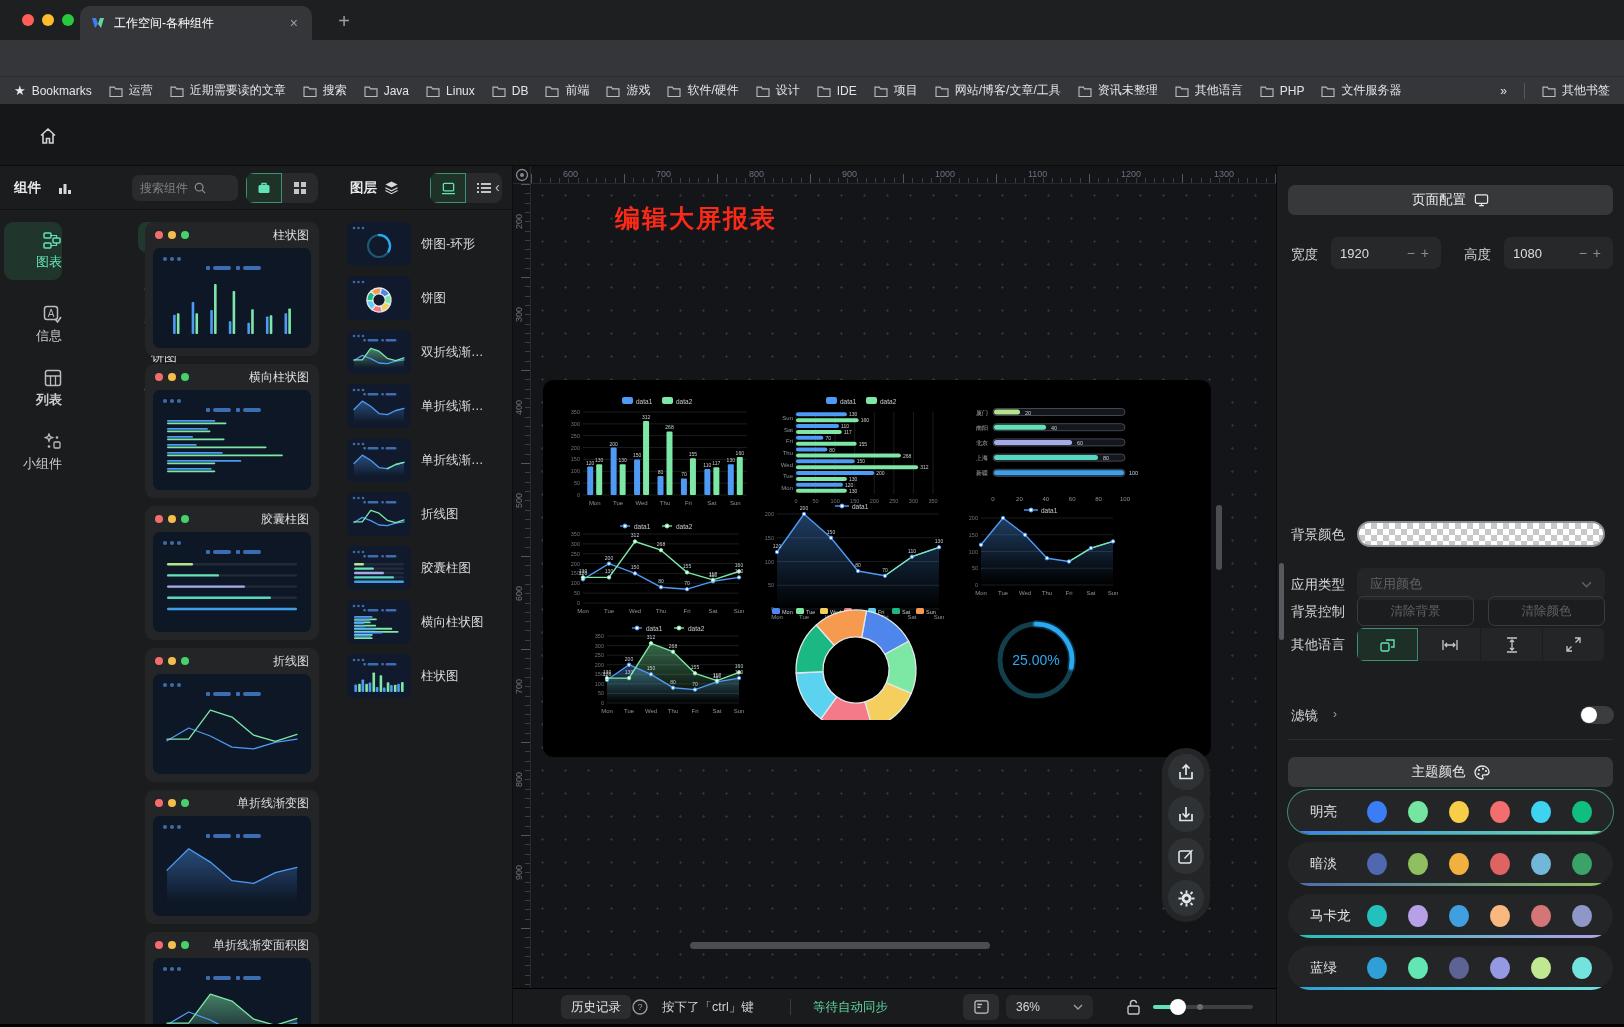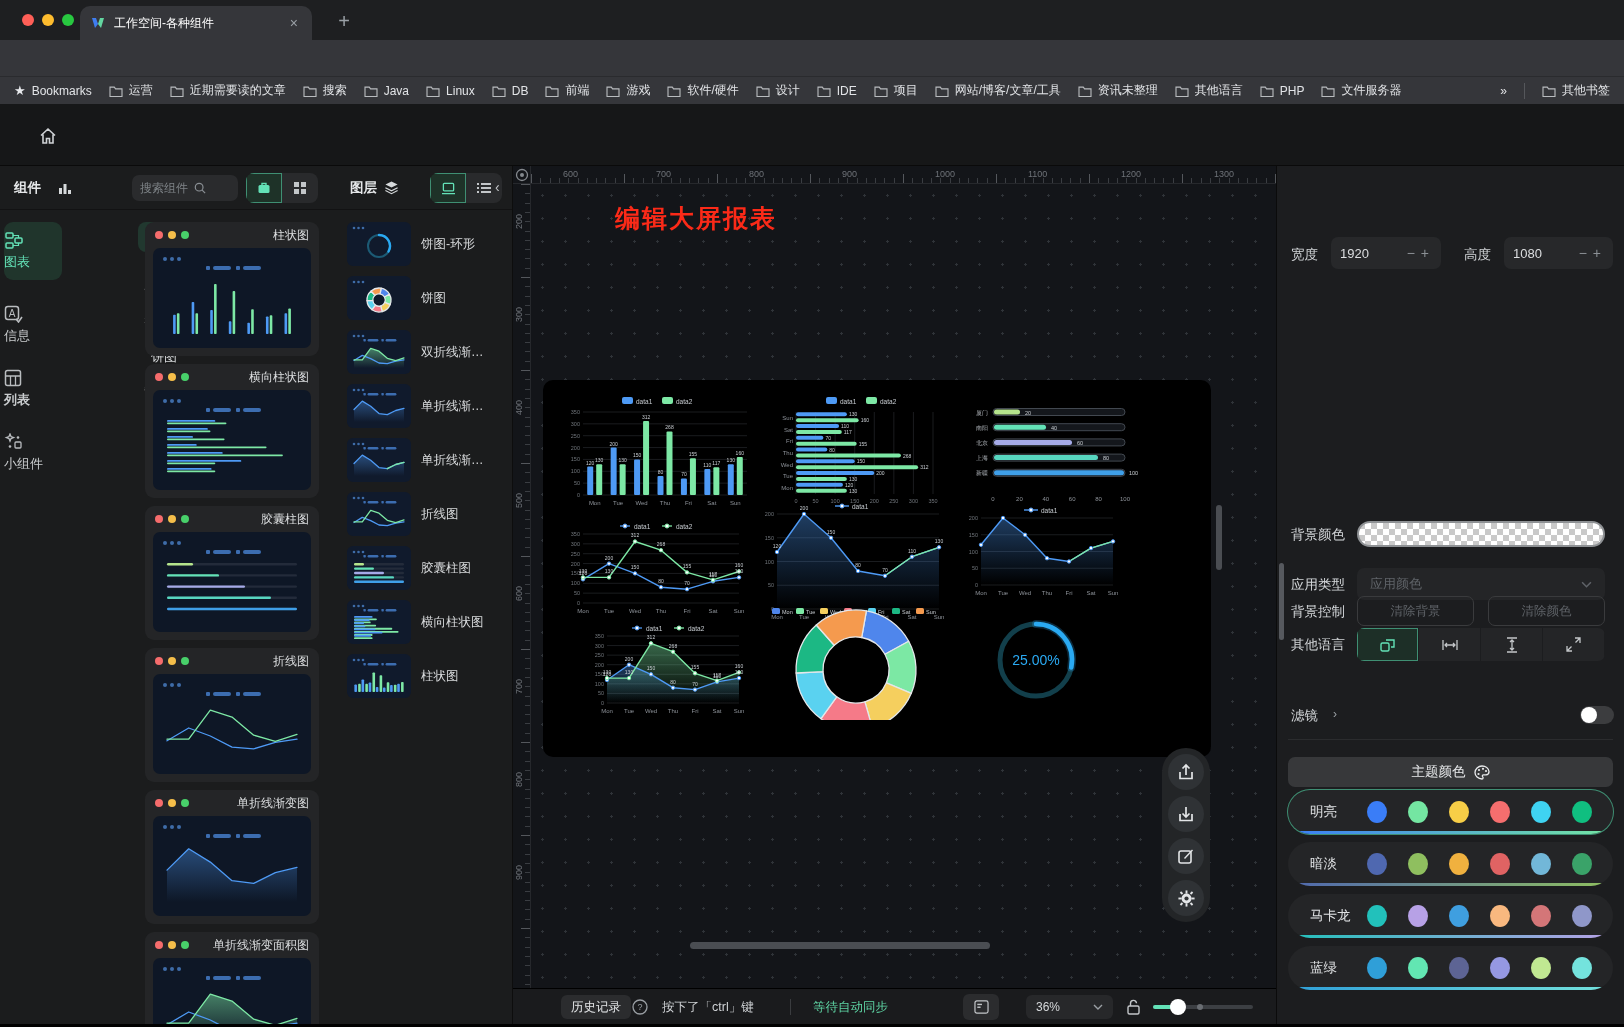--- a/index.html
+++ b/index.html
@@ -53,21 +53,21 @@
   .ptitle { font-size:13.5px; color:#e6e8ea; font-weight:bold; }
   .toggle2 { display:flex; border-radius:8px; overflow:hidden; }
   .tcell { width:36px; height:30px; background:#292a2c; display:flex; align-items:center; justify-content:center; }
   .tcell.on { background:#1e3228; box-shadow:inset 0 0 0 1px #3f8f73; }
 
   .comp-panel { left:0; top:166px; width:392px; height:858px; border-right:1px solid #0d0d0d; }
   .searchbox { left:132px; top:9px; width:106px; height:26px; background:#2a2b2d; border-radius:7px;
     display:flex; align-items:center; padding:0 8px; gap:6px; }
   .searchbox span { color:#7d8286; font-size:12px; }
   .navitem { left:4px; width:58px; height:58px; border-radius:9px; display:flex; flex-direction:column;
-    align-items:flex-start; justify-content:center; gap:4px; color:#c9ccce; font-size:13px; }
+    align-items:flex-end; justify-content:center; gap:4px; color:#c9ccce; font-size:13px; }
   .navitem.on { background:#20352c; color:#63e2b7; }
   .catitem { left:72px; width:52px; height:30px; display:flex; align-items:center; justify-content:center;
     color:#d4d7d9; font-size:13px; border-radius:8px; }
   .catitem.on { background:#21382f; color:#63e2b7; }
   .card { left:12px; width:174px; height:134px; background:#242527; border-radius:9px; overflow:hidden; }
   .card-head { height:26px; display:flex; align-items:center; padding:0 10px; gap:5px; }
   .dot8 { width:8px; height:8px; border-radius:50%; }
   .card-title { margin-left:auto; font-size:12px; color:#dcdee0; }
   .card-thumb { margin:0 8px; height:100px; background:#0e1726; border-radius:7px; }
 
@@ -98,21 +98,21 @@
   .fab .fb { width:36px; height:36px; border-radius:50%; background:#2f3235; display:flex; align-items:center; justify-content:center; }
   .sb-thumb-v { left:703px; top:339px; width:6px; height:65px; background:#4a4d52; border-radius:3px; }
   .sb-thumb-h { left:177px; top:776px; width:300px; height:7px; background:#4a4d52; border-radius:4px; }
   .statusbar { left:0; top:822px; width:763px; height:36px; background:#1a1b1d; border-top:1px solid #000; }
   .sb-item { top:6px; height:24px; display:flex; align-items:center; }
   .histbtn { left:48px; padding:0 10px; background:#2b2c2e; border-radius:6px; font-size:12.5px; color:#e3e5e7; }
   .keyhint { left:149px; font-size:12.5px; color:#cfd2d5; }
   .sb-div { left:277px; top:10px; width:1px; height:16px; background:#3a3c3f; }
   .syncmsg { left:300px; font-size:12.5px; color:#5fd6a5; }
   .panelbtn { left:450px; width:36px; height:26px; top:5px; background:#2b2c2e; border-radius:6px; justify-content:center; }
-  .zoomsel { left:513px; width:87px; background:#27282a; border-radius:6px; padding:0 10px; font-size:12px;
+  .zoomsel { left:493px; width:87px; background:#27282a; border-radius:6px; padding:0 10px; font-size:12px;
     color:#d6d9db; justify-content:space-between; }
 
   
   .settings { left:1276px; top:166px; width:348px; height:858px; background:#1c1d1f; border-left:1px solid #0b0b0b; }
   .bigbtn { left:11px; width:325px; height:30px; background:#37383a; border-radius:7px; display:flex;
     align-items:center; justify-content:center; gap:8px; font-size:13.5px; color:#e8eaec; }
   .slabel { font-size:13.5px; color:#d3d6d9; }
   .stepper { height:32px; background:#27282a; border-radius:7px; display:flex; align-items:center; padding:0 9px; }
   .stepper .val { font-size:13px; color:#dcdee0; flex:1; }
   .stepper .pm { color:#8b9095; font-size:14px; padding:0 3px; }
@@ -1441,20 +1441,27 @@
       <span class="abs rlv" style="top: 234px;">400</span>
       <span class="abs rlv" style="top: 327px;">500</span>
       <span class="abs rlv" style="top: 420px;">600</span>
       <span class="abs rlv" style="top: 513px;">700</span>
       <span class="abs rlv" style="top: 606px;">800</span>
       <span class="abs rlv" style="top: 699px;">900</span>
     </div>
 
   <div class="abs settings">
     <div class="abs spsb"></div>
+    <div class="abs bigbtn" style="top:19px">
+      <span>页面配置</span>
+      <svg width="15" height="14" viewBox="0 0 16 14">
+          <rect x="1.5" y="1.5" width="13" height="9" rx="1.5" fill="none" stroke="#e8eaec" stroke-width="1.3"></rect>
+          <path d="M5.5 13 H10.5 M8 10.5 V13" stroke="#e8eaec" stroke-width="1.3"></path>
+        </svg>
+    </div>
     <span class="abs slabel" style="left:14px;top:80px">宽度</span>
     <div class="abs stepper" style="left:54px;top:71px;width:110px">
       <span class="val">1920</span>
       <span class="pm">−</span>
       <span class="pm">+</span>
     </div>
     <span class="abs slabel" style="left:187px;top:80px">高度</span>
     <div class="abs stepper" style="left:227px;top:71px;width:109px">
       <span class="val">1080</span>
       <span class="pm">−</span>

